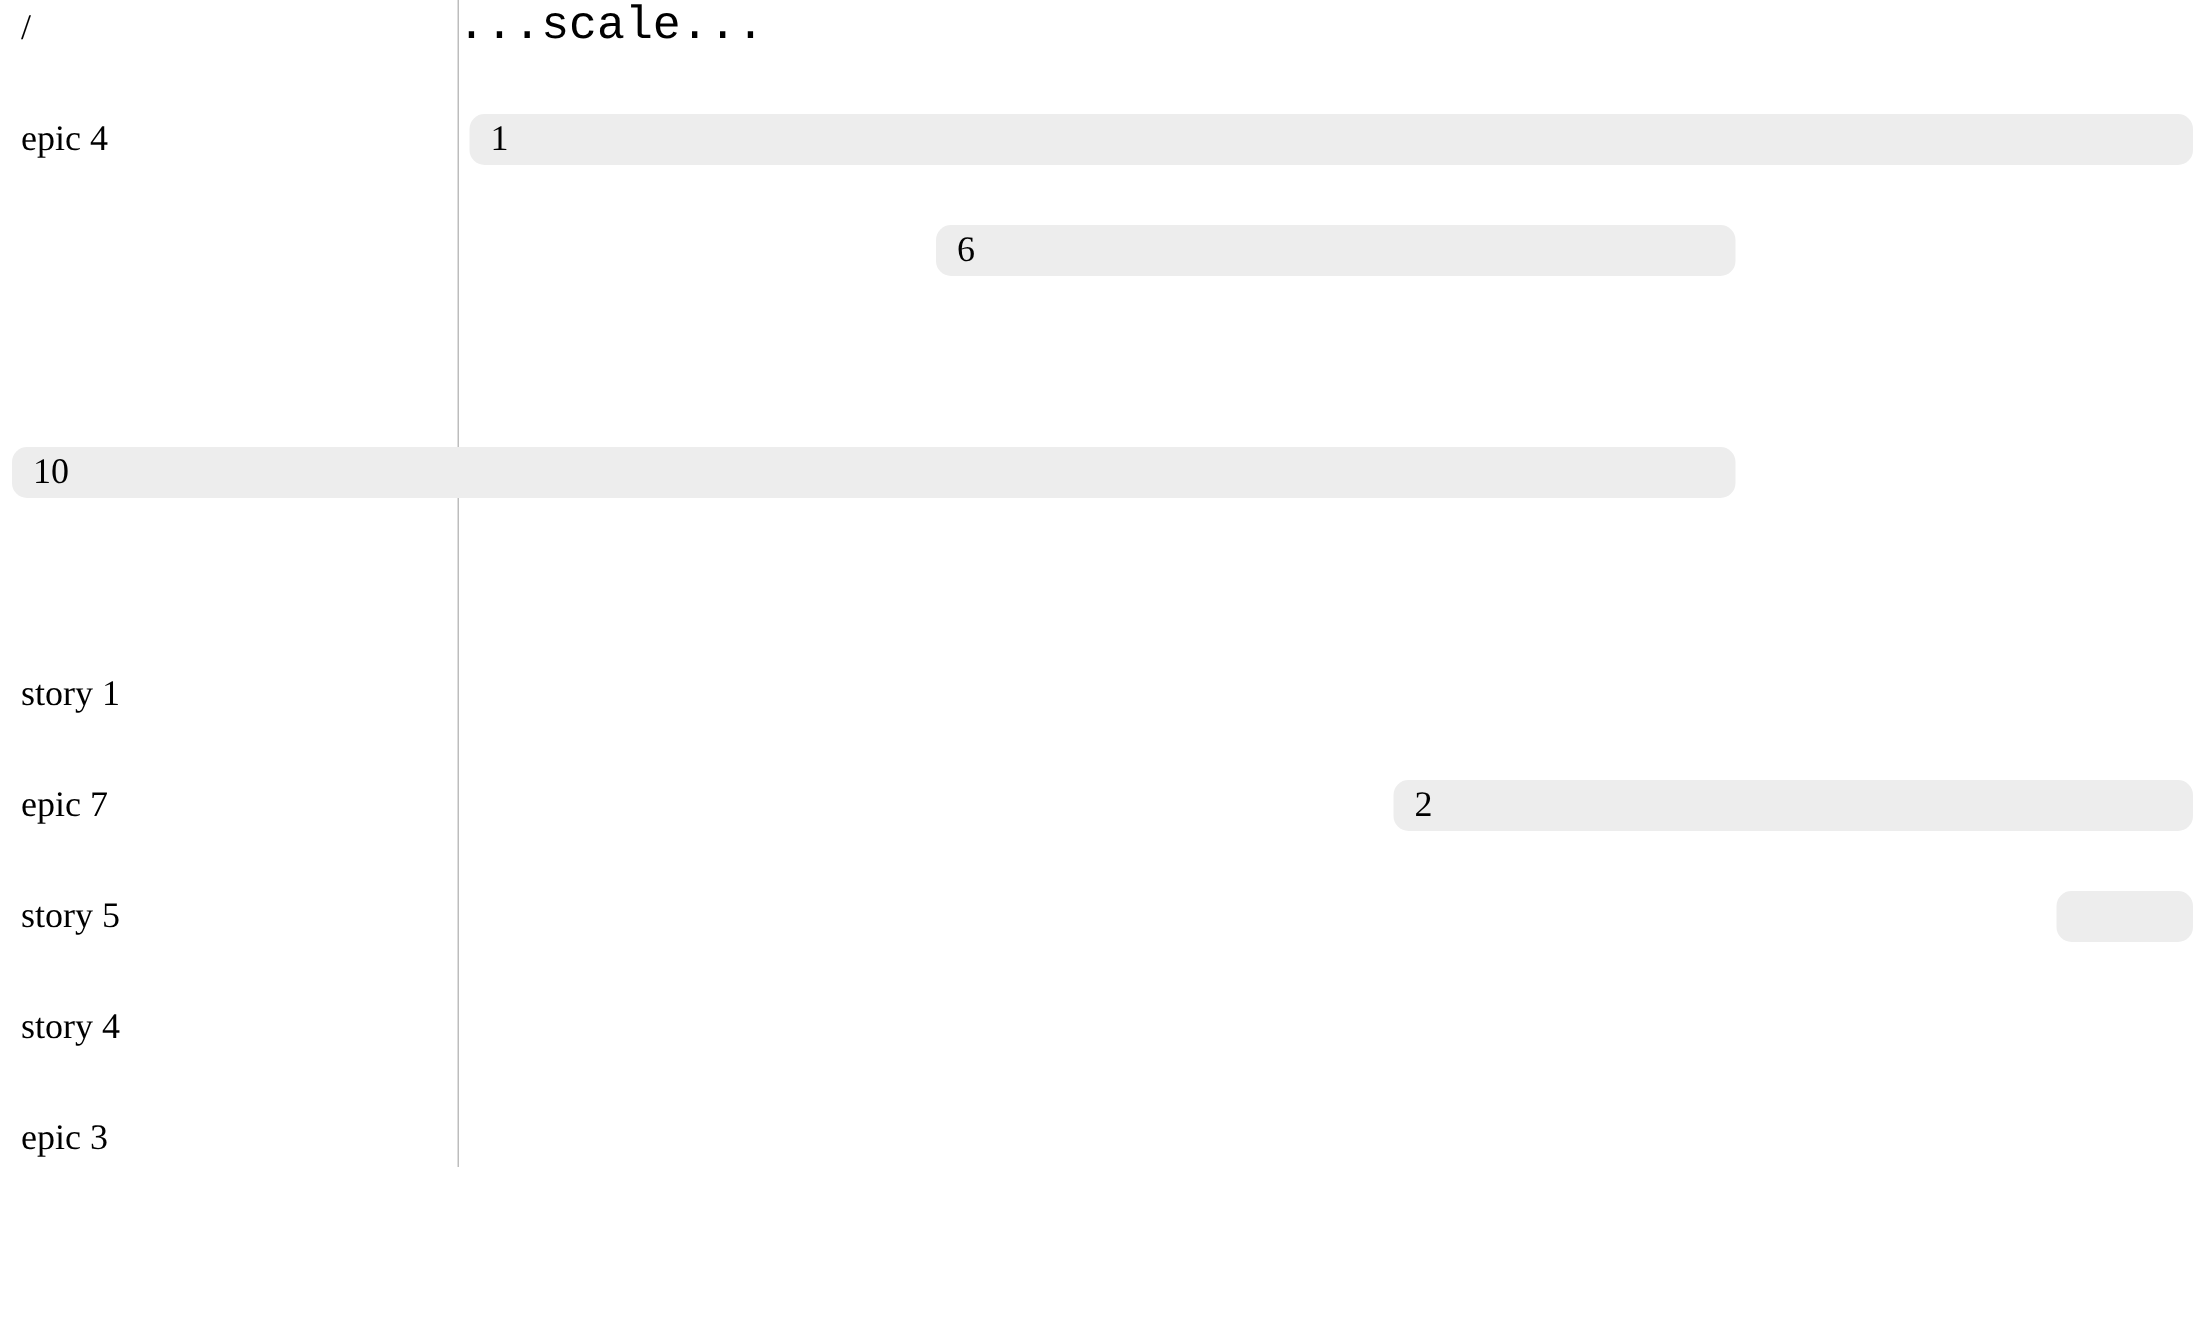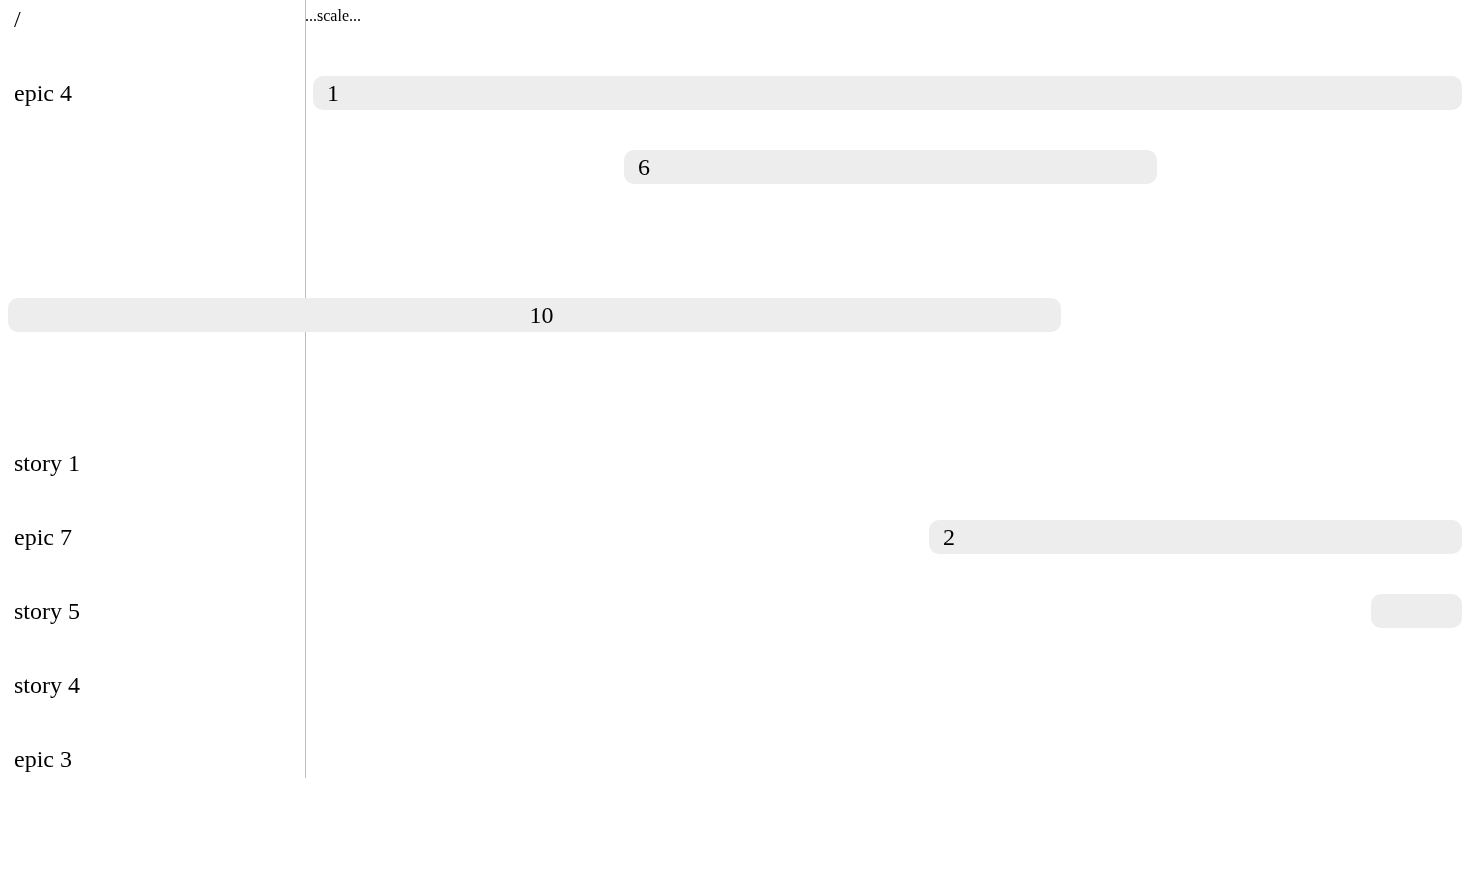--- a/index.html
+++ b/index.html
@@ -49,21 +49,22 @@
   }
   .divider {
     position: absolute;
     left: 305px;
     top: 0;
     bottom: 0;
     width: 0;
     border-left: 1px solid #bdbdbd;
   }
   .scale-placeholder {
-    font-size: 16px;
+    font-size: 31px;
+    font-family: Liberation Mono, monospace;
   }
 </style>
 </head>
 <body>
 
 <div class="gantt">
   <div class="divider"></div>
 
   <div class="row">
     <div class="left-col">/</div>
@@ -86,21 +87,21 @@
           <div class="bar" style="left: 624px; width: 533px;">
             <span>6</span>
           </div>
         </div>
       </div>
       <div class="row">
         <div class="timeline"></div>
       </div>
       <div class="row">
         <div class="timeline">
-          <div class="bar" style="left: 8px; width: 1053px; justify-content: center;">
+          <div class="bar" style="left: 8px; width: 1149px;">
             <span>10</span>
           </div>
         </div>
       </div>
       <div class="row">
         <div class="timeline"></div>
       </div>
       <div class="row">
         <div class="left-col">story 1</div>
         <div class="timeline"></div>

